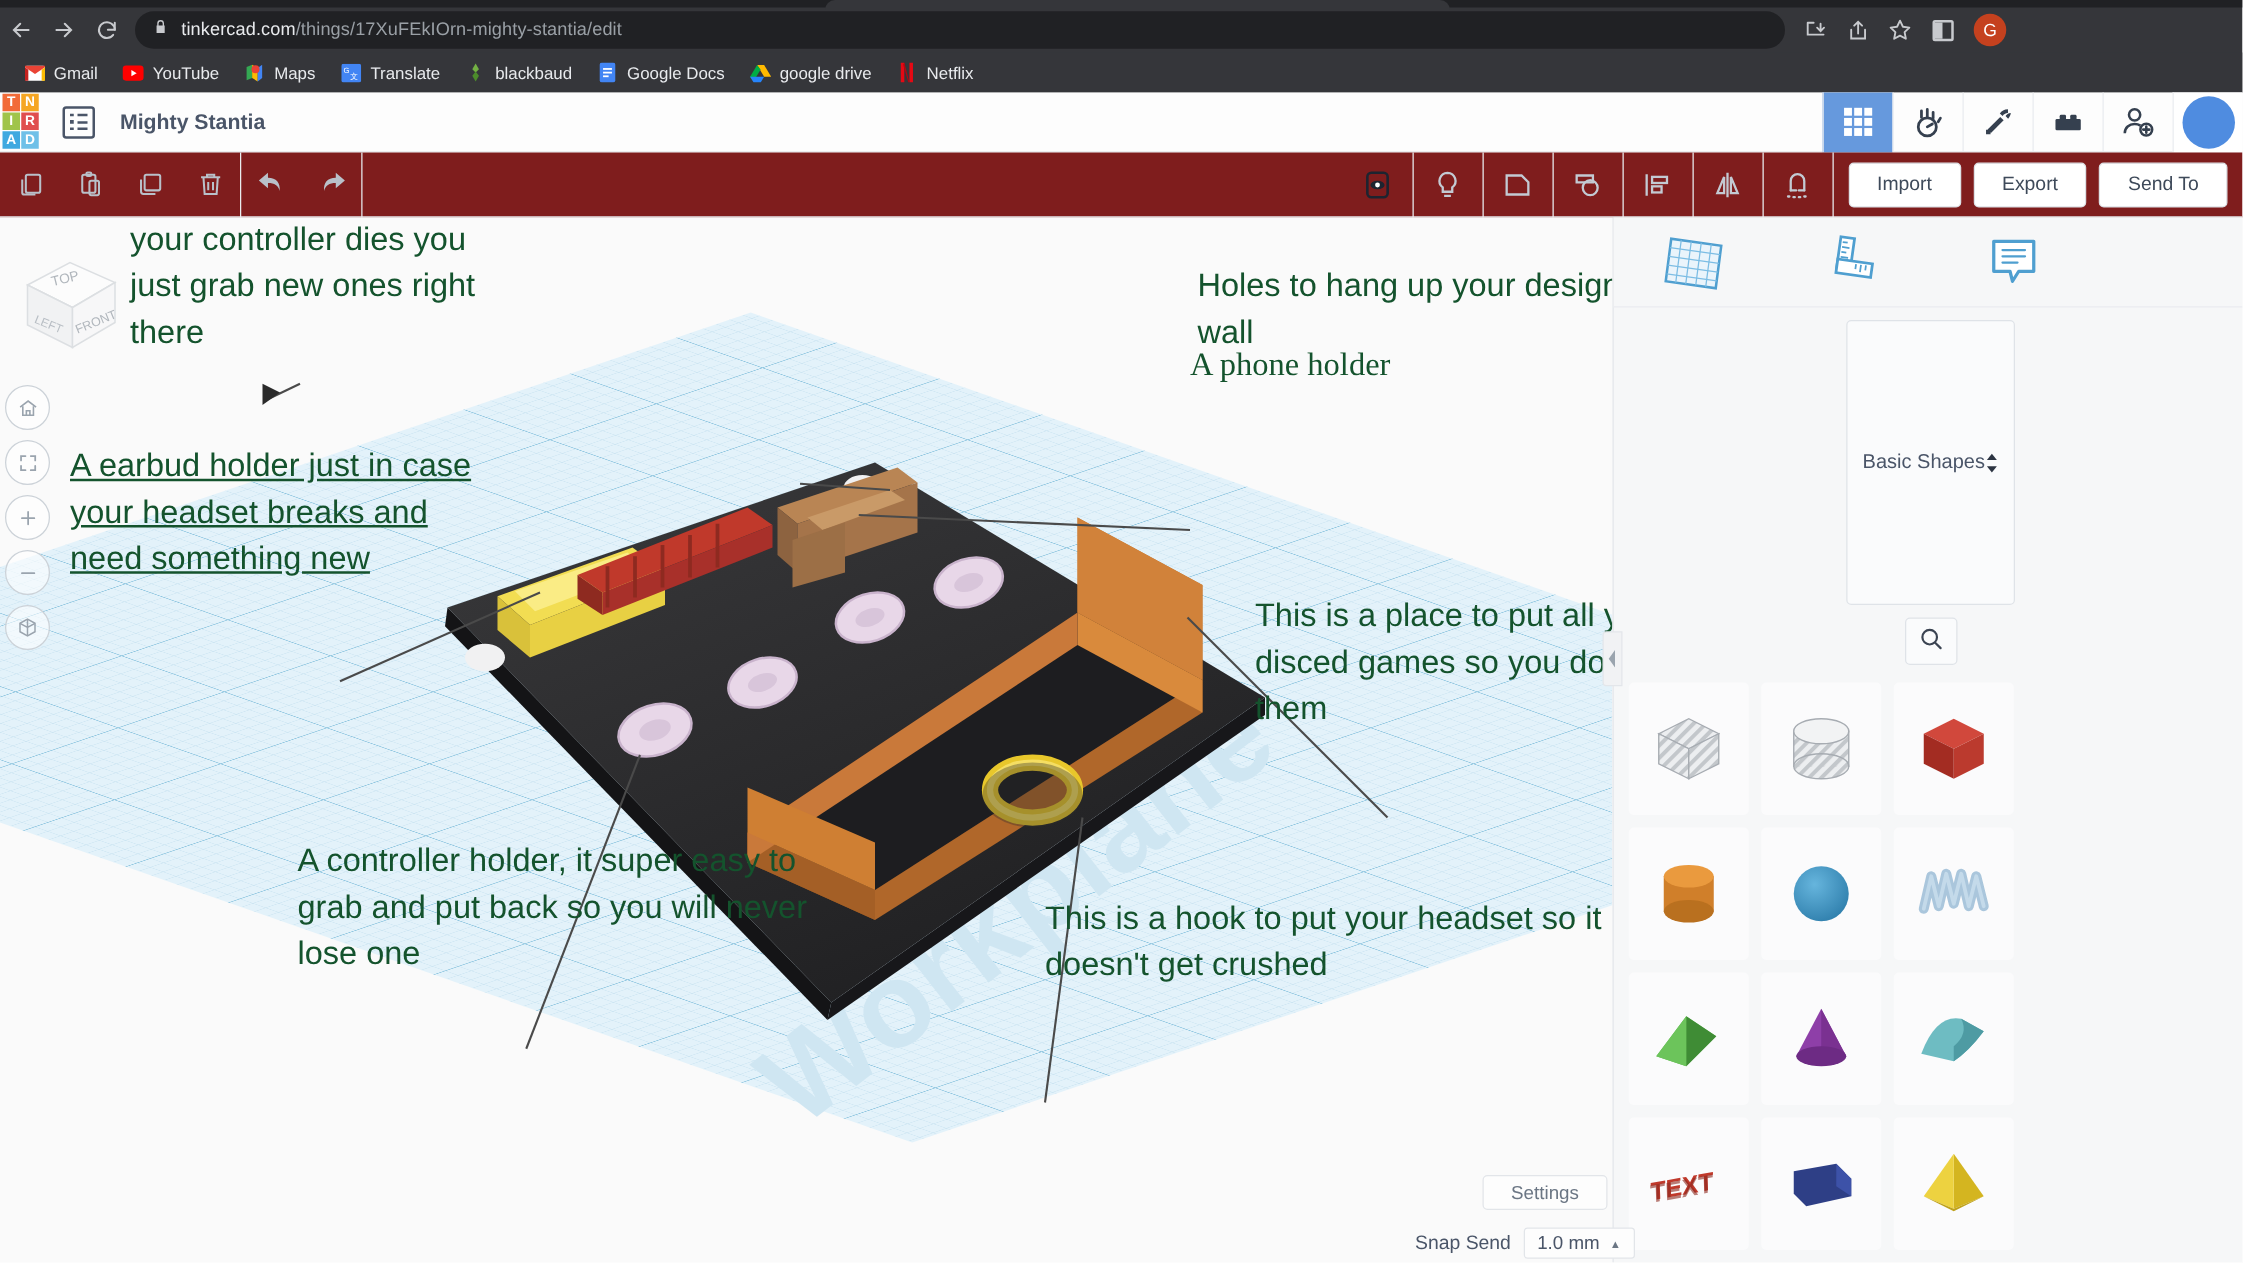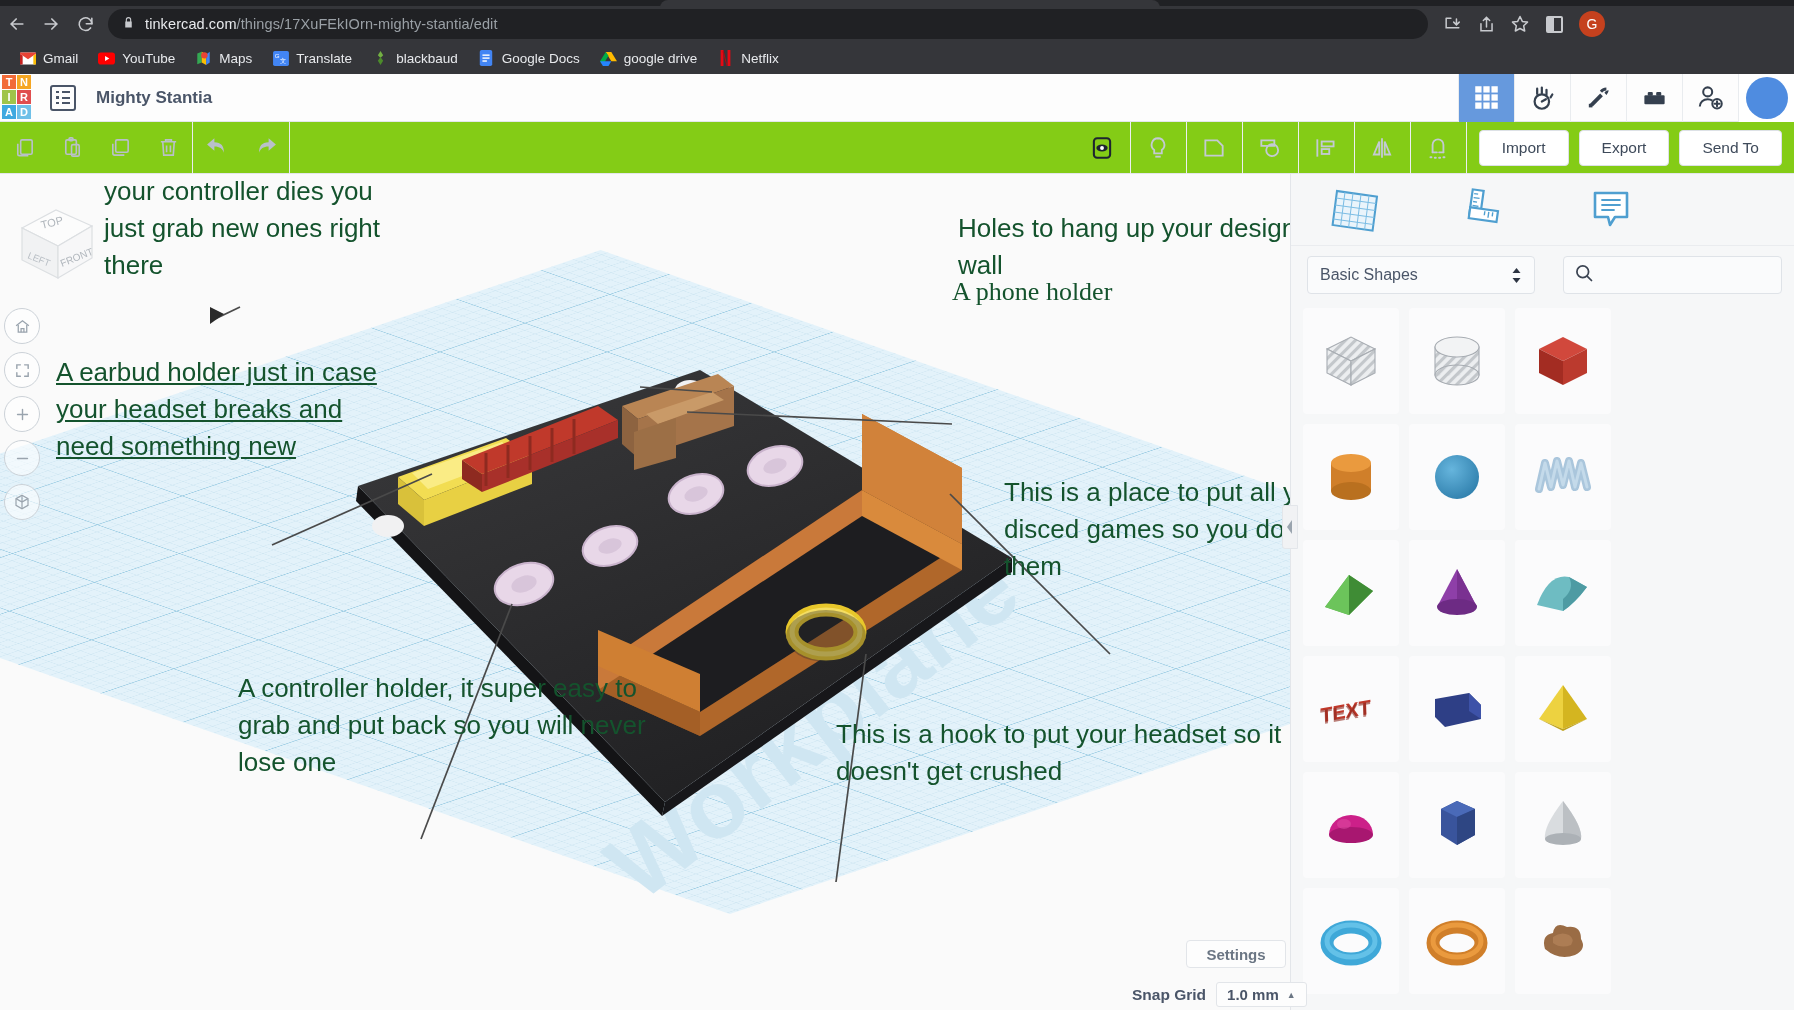--- a/index.html
+++ b/index.html
@@ -94,21 +94,21 @@
   .hdr-tool.active { background:#6699dd; color:#fff; }
   #avatar-blue {
     width:56px; display:flex; align-items:center; justify-content:center; background:#fff;
     border-left:1px solid #e9ecef;
   }
   #avatar-blue-circle { width:42px; height:42px; border-radius:50%; background:#4f8ce0; }
 
   
   #editor-toolbar {
     position:absolute; left:0; top:122px; width:1794px; height:52px;
-    background:#84cc16; border-bottom:1px solid #e3e6ea;
+    background:#7f1d1d; border-bottom:1px solid #e3e6ea;
     display:flex; align-items:center;
   }
   .tb-group { display:flex; align-items:center; height:52px; }
   .tb-btn {
     width:48px; height:52px; display:flex; align-items:center; justify-content:center;
     color:#b9c0c9;
   }
   .tb-sep { width:1px; height:52px; background:#e9ecef; }
   #tb-mid { margin-left:auto; display:flex; align-items:center; height:52px; }
   .tb-mid-btn { width:56px; height:52px; display:flex; align-items:center; justify-content:center; color:#c3cad3; border-right:1px solid #eceef1;}
@@ -144,41 +144,41 @@
   
   #right-panel {
     position:absolute; left:1290px; top:174px; width:504px; height:836px;
     background:#f6f7f8; border-left:1px solid #e3e6ea;
   }
   #panel-tabs {
     height:72px; display:flex; align-items:center; gap:0px;
     border-bottom:1px solid #eaecef; background:#f6f7f8;
   }
   .panel-tab { width:128px; display:flex; align-items:center; justify-content:center; }
-  #shape-select-row { display:flex; align-items:center; gap:28px; padding:10px 12px 8px 16px; }
+  #shape-select-row { display:flex; align-items:center; gap:10px; padding:10px 12px 8px 16px;flex-direction:column; }
   #shape-category {
     flex:0 0 228px; height:38px; background:#fafbfc; border:1px solid #dfe3e8; border-radius:4px;
     display:flex; align-items:center; padding:0 12px; font-size:16px; color:#4a5568;
   }
   #cat-stepper { margin-left:auto; display:flex; flex-direction:column; gap:2px; line-height:0; color:#2c3442; }
   #shape-search {
     flex:1 1 auto; height:38px; background:#fafbfc; border:1px solid #dfe3e8; border-radius:4px;
     display:flex; align-items:center; padding:0 10px; color:#8a929c;
   }
   #shapes-grid {
     padding:6px 0 0 12px; display:grid; grid-template-columns:repeat(3, 96px);
     gap:10px 10px;
   }
   .shape-cell {
     width:96px; height:106px; background:#fbfbfc; border-radius:4px;
     display:flex; align-items:center; justify-content:center;
   }
 
   
-  #footer-area { position:absolute; left:1100px; top:940px; width:690px; height:70px;font-weight:bold; }
+  #footer-area { position:absolute; left:1100px; top:940px; width:690px; height:70px; }
   #settings-btn {
     position:absolute; left:86px; top:0px; width:100px; height:28px;
     border:1px solid #e2e5e9; background:#fdfdfd; border-radius:4px;
     display:flex; align-items:center; justify-content:center;
     font-size:15px; color:#6b7684;
   }
   #snap-row {
     position:absolute; left:32px; top:42px; display:flex; align-items:center; gap:10px;
   }
   #snap-label { font-size:15.5px; color:#4a5568; }
@@ -885,19 +885,19 @@
 
 <div id="panel-collapse">
   <svg width="8" height="14" viewBox="0 0 8 14" fill="currentColor">
       <path d="M6 0L1 7l5 7z"></path>
     </svg>
 </div>
 
 <div id="footer-area">
   <div id="settings-btn">Settings</div>
   <div id="snap-row">
-    <span id="snap-label">Snap Grid</span>
+    <span id="snap-label">Snap Send</span>
     <span id="snap-value">
       <span>1.0 mm</span>
       <span style="font-size:9px;color:#6b7684">▲</span>
     </span>
   </div>
 </div>
 
 </body></html>

